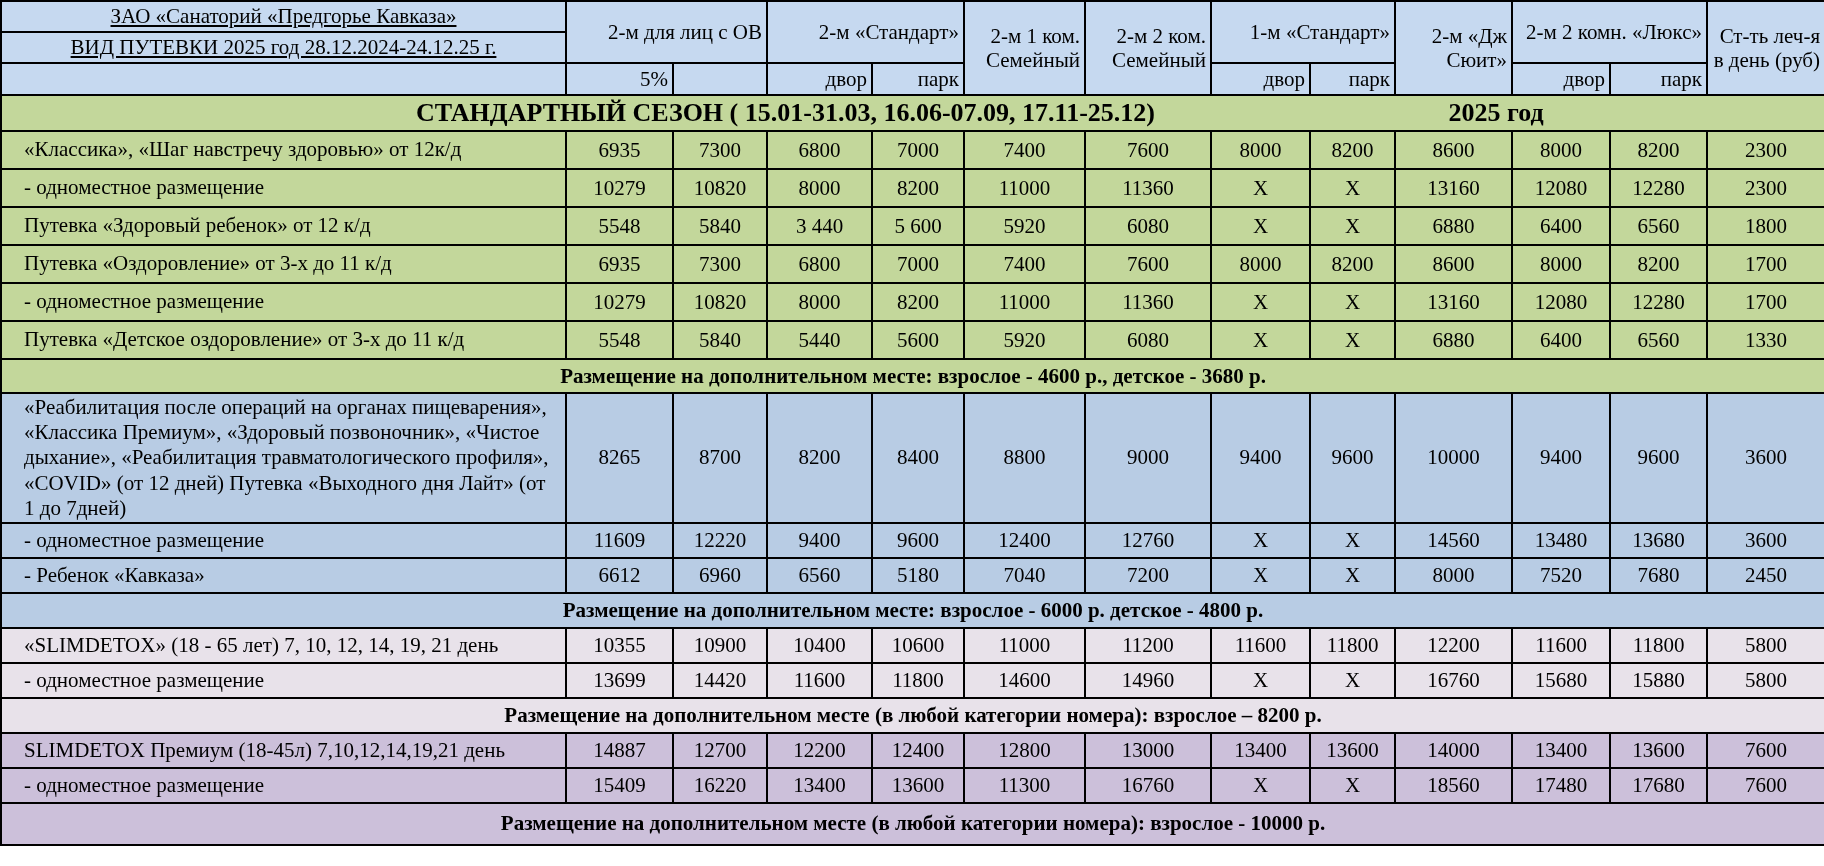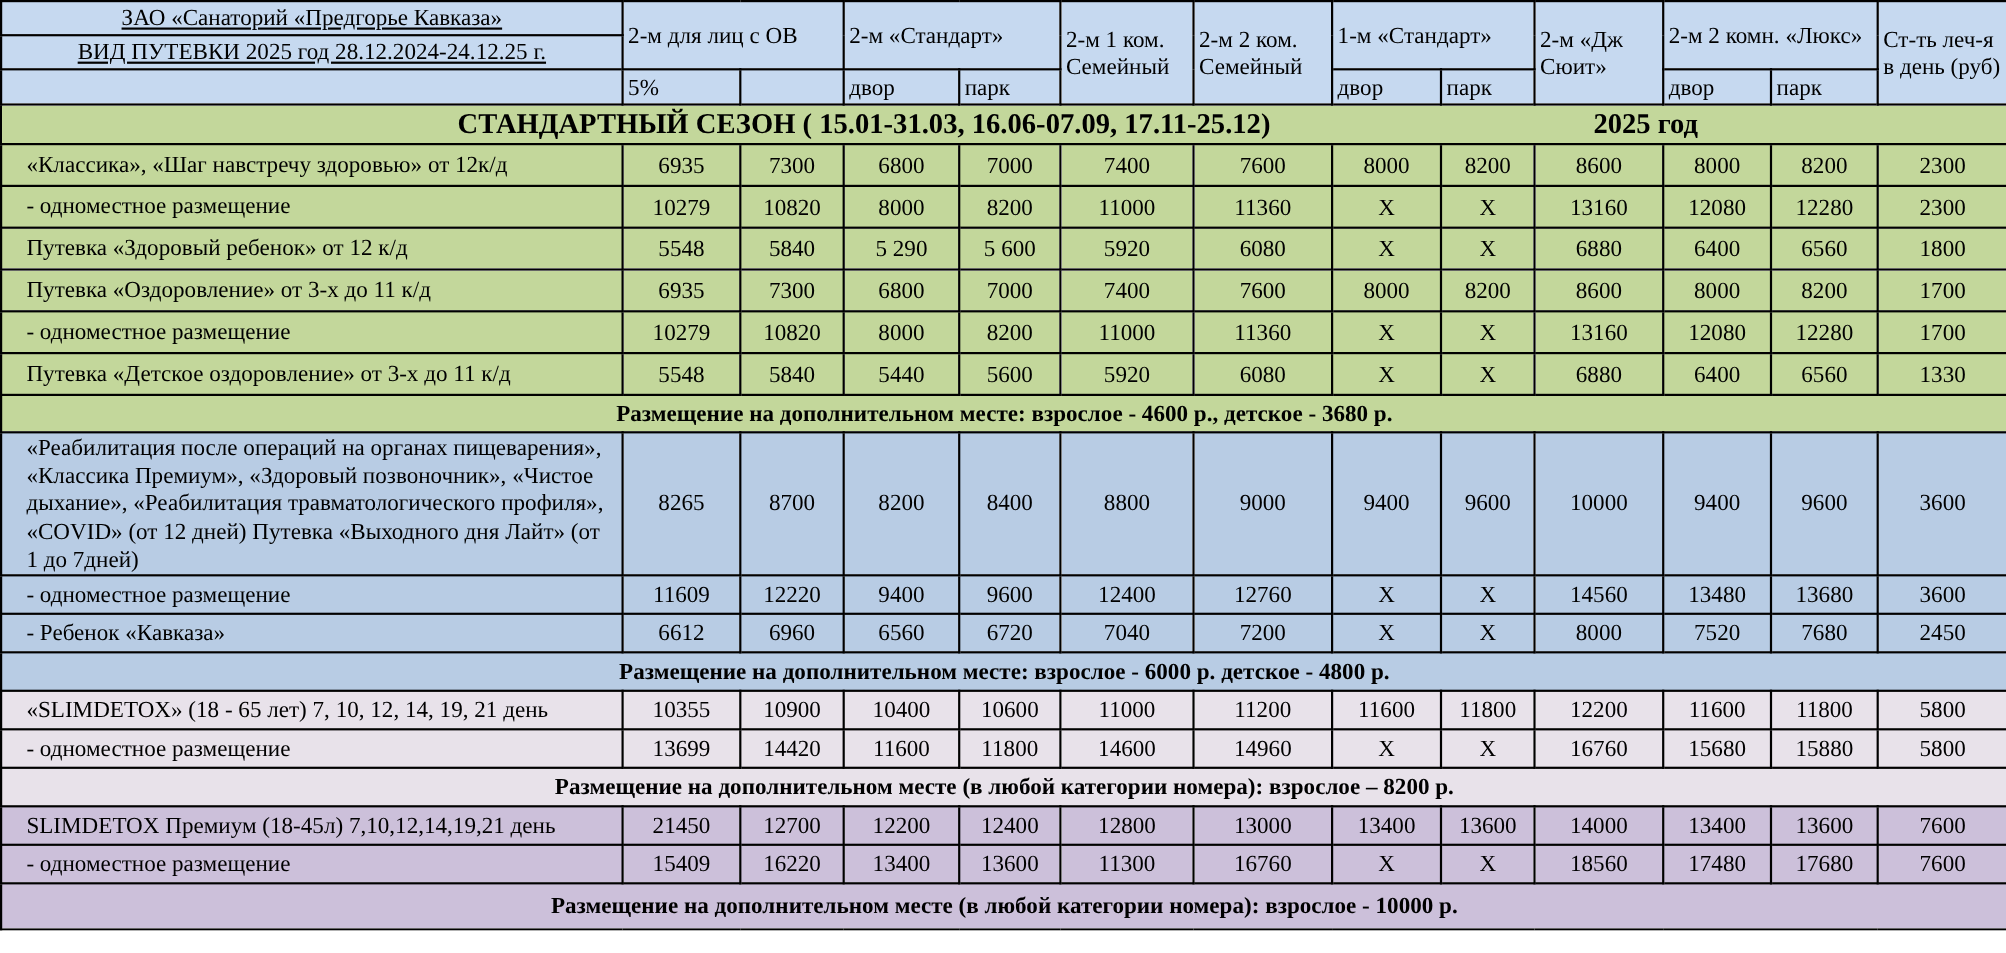--- a/index.html
+++ b/index.html
@@ -23,21 +23,21 @@
   tr.hrow2{height:31px;}
   tr.hrow3{height:32px;}
   .hd{background:var(--c-header);}
   td.org{
     text-align:center;
     font-weight:normal;
     font-size:21px;
     text-decoration:underline;
   }
   td.ghdr,td.shdr{
-    text-align:left;
+    text-align:right;
     font-size:21px;
     line-height:1.15;
   }
   
   tr.bannerrow{height:36px;}
   td.bannercell{
     background:var(--c-green);
     position:relative;
     padding:0;
   }
@@ -158,21 +158,21 @@
         <td class="num">Х</td>
         <td class="num">13160</td>
         <td class="num">12080</td>
         <td class="num">12280</td>
         <td class="num">2300</td>
       </tr>
       <tr class="sec-green datarow">
         <td class="lbl">Путевка «Здоровый ребенок» от 12 к/д</td>
         <td class="num">5548</td>
         <td class="num">5840</td>
-        <td class="num">5 290</td>
+        <td class="num">3 440</td>
         <td class="num">5 600</td>
         <td class="num">5920</td>
         <td class="num">6080</td>
         <td class="num">Х</td>
         <td class="num">Х</td>
         <td class="num">6880</td>
         <td class="num">6400</td>
         <td class="num">6560</td>
         <td class="num">1800</td>
       </tr>
@@ -252,21 +252,21 @@
         <td class="num">14560</td>
         <td class="num">13480</td>
         <td class="num">13680</td>
         <td class="num">3600</td>
       </tr>
       <tr class="sec-blue datarow">
         <td class="lbl">- Ребенок «Кавказа»</td>
         <td class="num">6612</td>
         <td class="num">6960</td>
         <td class="num">6560</td>
-        <td class="num">6720</td>
+        <td class="num">5180</td>
         <td class="num">7040</td>
         <td class="num">7200</td>
         <td class="num">Х</td>
         <td class="num">Х</td>
         <td class="num">8000</td>
         <td class="num">7520</td>
         <td class="num">7680</td>
         <td class="num">2450</td>
       </tr>
       <tr class="sec-blue seprow">
@@ -300,21 +300,21 @@
         <td class="num">16760</td>
         <td class="num">15680</td>
         <td class="num">15880</td>
         <td class="num">5800</td>
       </tr>
       <tr class="sec-pink seprow">
         <td colspan="13" class="sep">Размещение на дополнительном месте (в любой категории номера): взрослое – 8200 р.</td>
       </tr>
       <tr class="sec-purple datarow">
         <td class="lbl">SLIMDETOX Премиум (18-45л) 7,10,12,14,19,21 день</td>
-        <td class="num">21450</td>
+        <td class="num">14887</td>
         <td class="num">12700</td>
         <td class="num">12200</td>
         <td class="num">12400</td>
         <td class="num">12800</td>
         <td class="num">13000</td>
         <td class="num">13400</td>
         <td class="num">13600</td>
         <td class="num">14000</td>
         <td class="num">13400</td>
         <td class="num">13600</td>

